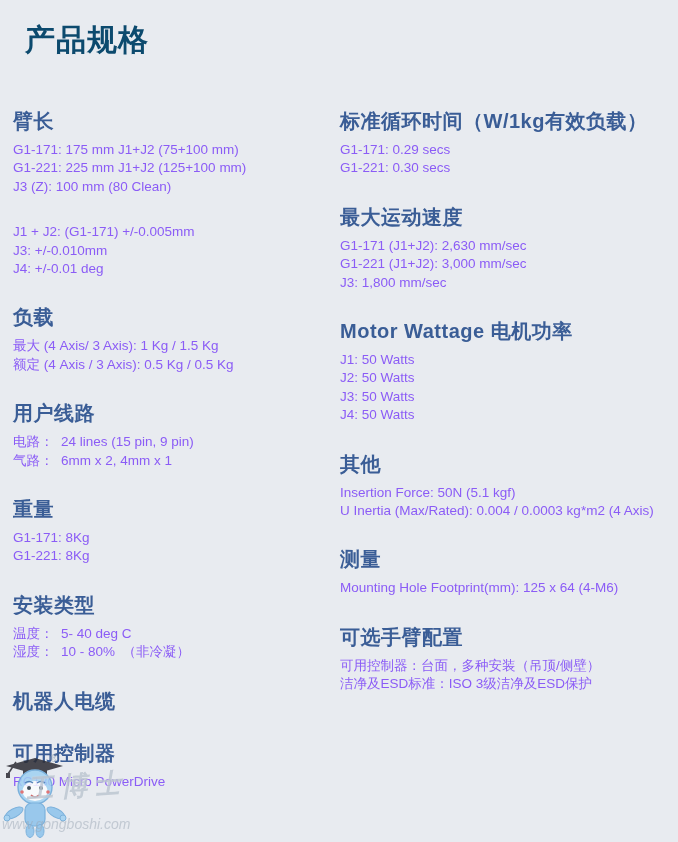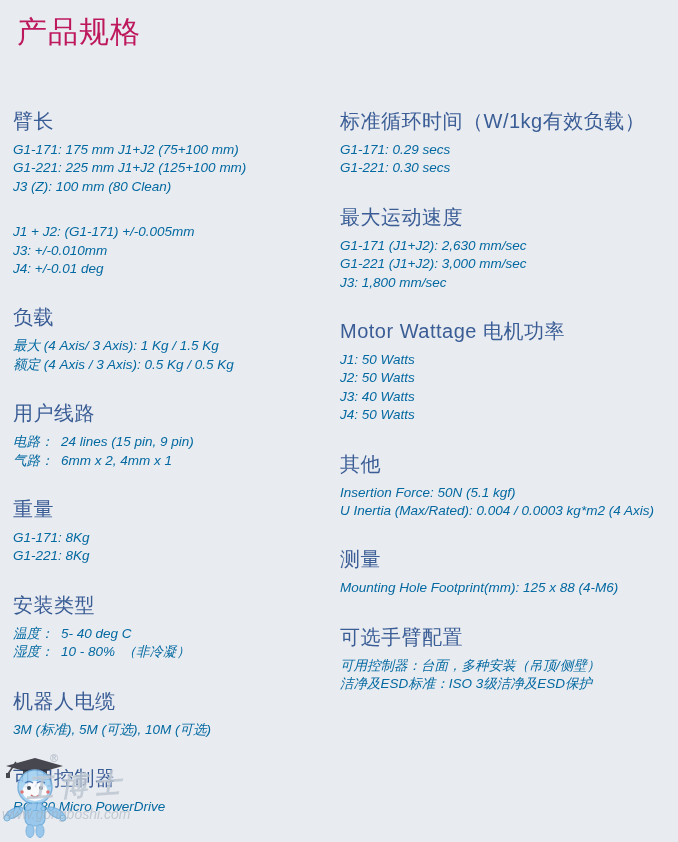--- a/index.html
+++ b/index.html
@@ -6,46 +6,45 @@
   body{
     width:678px;height:842px;
     background:#e8ebf0;
     font-family:"Liberation Sans","DejaVu Sans",sans-serif;
     position:relative;
     overflow:hidden;
   }
   .page{padding:8px 0 0 13px;}
   .page-title{
     font-size:30px;
-    font-weight:400;
-    color:#be185d;
+    font-weight:700;
+    color:#0c4a6e;
     letter-spacing:1px;
-    margin:4px;
+    margin:12px;
   }
   .columns{
     display:flex;
     margin-top:44px;
   }
   .col-left{width:327px;flex:0 0 327px;}
   .col-right{flex:1;}
   .spec-section{margin-bottom:27px;}
   .spec-heading{
     font-size:20px;
-    font-weight:400;
+    font-weight:700;
     color:#3a5d96;
     letter-spacing:.5px;
-    margin:12px 0 7px 0;
+    margin:4px 0 7px 0;
     line-height:25px;
   }
   .spec-line{
     font-size:13.5px;
-    color:#0369a1;
+    color:#8b5cf6;
     line-height:18.4px;
     white-space:pre-wrap;
-    font-style:italic;
   }
   
   .watermark{
     position:absolute;
     left:0;top:748px;
     width:230px;height:94px;
     pointer-events:none;
     z-index:5;
   }
   .wm-mascot{position:absolute;left:2px;top:6px;opacity:.85;}
@@ -55,21 +54,21 @@
     letter-spacing:7px;
     color:rgba(165,178,192,.62);
     transform:rotate(-4deg);
     text-shadow:0 0 1px rgba(255,255,255,.6);
   }
   .wm-reg{
     position:absolute;left:50px;top:4px;
     font-size:11px;color:rgba(150,162,176,.7);
   }
   .wm-url{
-    position:absolute;left:2px;top:58px;
+    position:absolute;left:2px;top:68px;
     font-size:14px;font-style:italic;
     color:rgba(155,168,182,.5);
   }
 </style>
 </head>
 <body>
 
 <div class="page">
   <h1 class="page-title">产品规格</h1>
 
@@ -109,21 +108,20 @@
       </div>
 
       <div class="spec-section">
         <h2 class="spec-heading">安装类型</h2>
         <div class="spec-line">温度：  5- 40 deg C</div>
         <div class="spec-line">湿度：  10 - 80%  （非冷凝）</div>
       </div>
 
       <div class="spec-section">
         <h2 class="spec-heading">机器人电缆</h2>
-        <div class="spec-line">3M (标准), 5M (可选), 10M (可选)</div>
       </div>
 
       <div class="spec-section">
         <h2 class="spec-heading">可用控制器</h2>
         <div class="spec-line">RC180 Micro PowerDrive</div>
 
       </div>
 
     </div>
 
@@ -139,33 +137,33 @@
         <h2 class="spec-heading">最大运动速度</h2>
         <div class="spec-line">G1-171 (J1+J2): 2,630 mm/sec</div>
         <div class="spec-line">G1-221 (J1+J2): 3,000 mm/sec</div>
         <div class="spec-line">J3: 1,800 mm/sec</div>
       </div>
 
       <div class="spec-section">
         <h2 class="spec-heading">Motor Wattage 电机功率</h2>
         <div class="spec-line">J1: 50 Watts</div>
         <div class="spec-line">J2: 50 Watts</div>
-        <div class="spec-line">J3: 40 Watts</div>
+        <div class="spec-line">J3: 50 Watts</div>
         <div class="spec-line">J4: 50 Watts</div>
       </div>
 
       <div class="spec-section">
         <h2 class="spec-heading">其他</h2>
         <div class="spec-line">Insertion Force: 50N (5.1 kgf)</div>
         <div class="spec-line">U Inertia (Max/Rated): 0.004 / 0.0003 kg*m2 (4 Axis)</div>
       </div>
 
       <div class="spec-section">
         <h2 class="spec-heading">测量</h2>
-        <div class="spec-line">Mounting Hole Footprint(mm): 125 x 88 (4-M6)</div>
+        <div class="spec-line">Mounting Hole Footprint(mm): 125 x 64 (4-M6)</div>
       </div>
 
       <div class="spec-section">
         <h2 class="spec-heading">可选手臂配置</h2>
         <div class="spec-line">可用控制器：台面，多种安装（吊顶/侧壁）</div>
         <div class="spec-line">洁净及ESD标准：ISO 3级洁净及ESD保护</div>
       </div>
 
     </div>
   </div>

